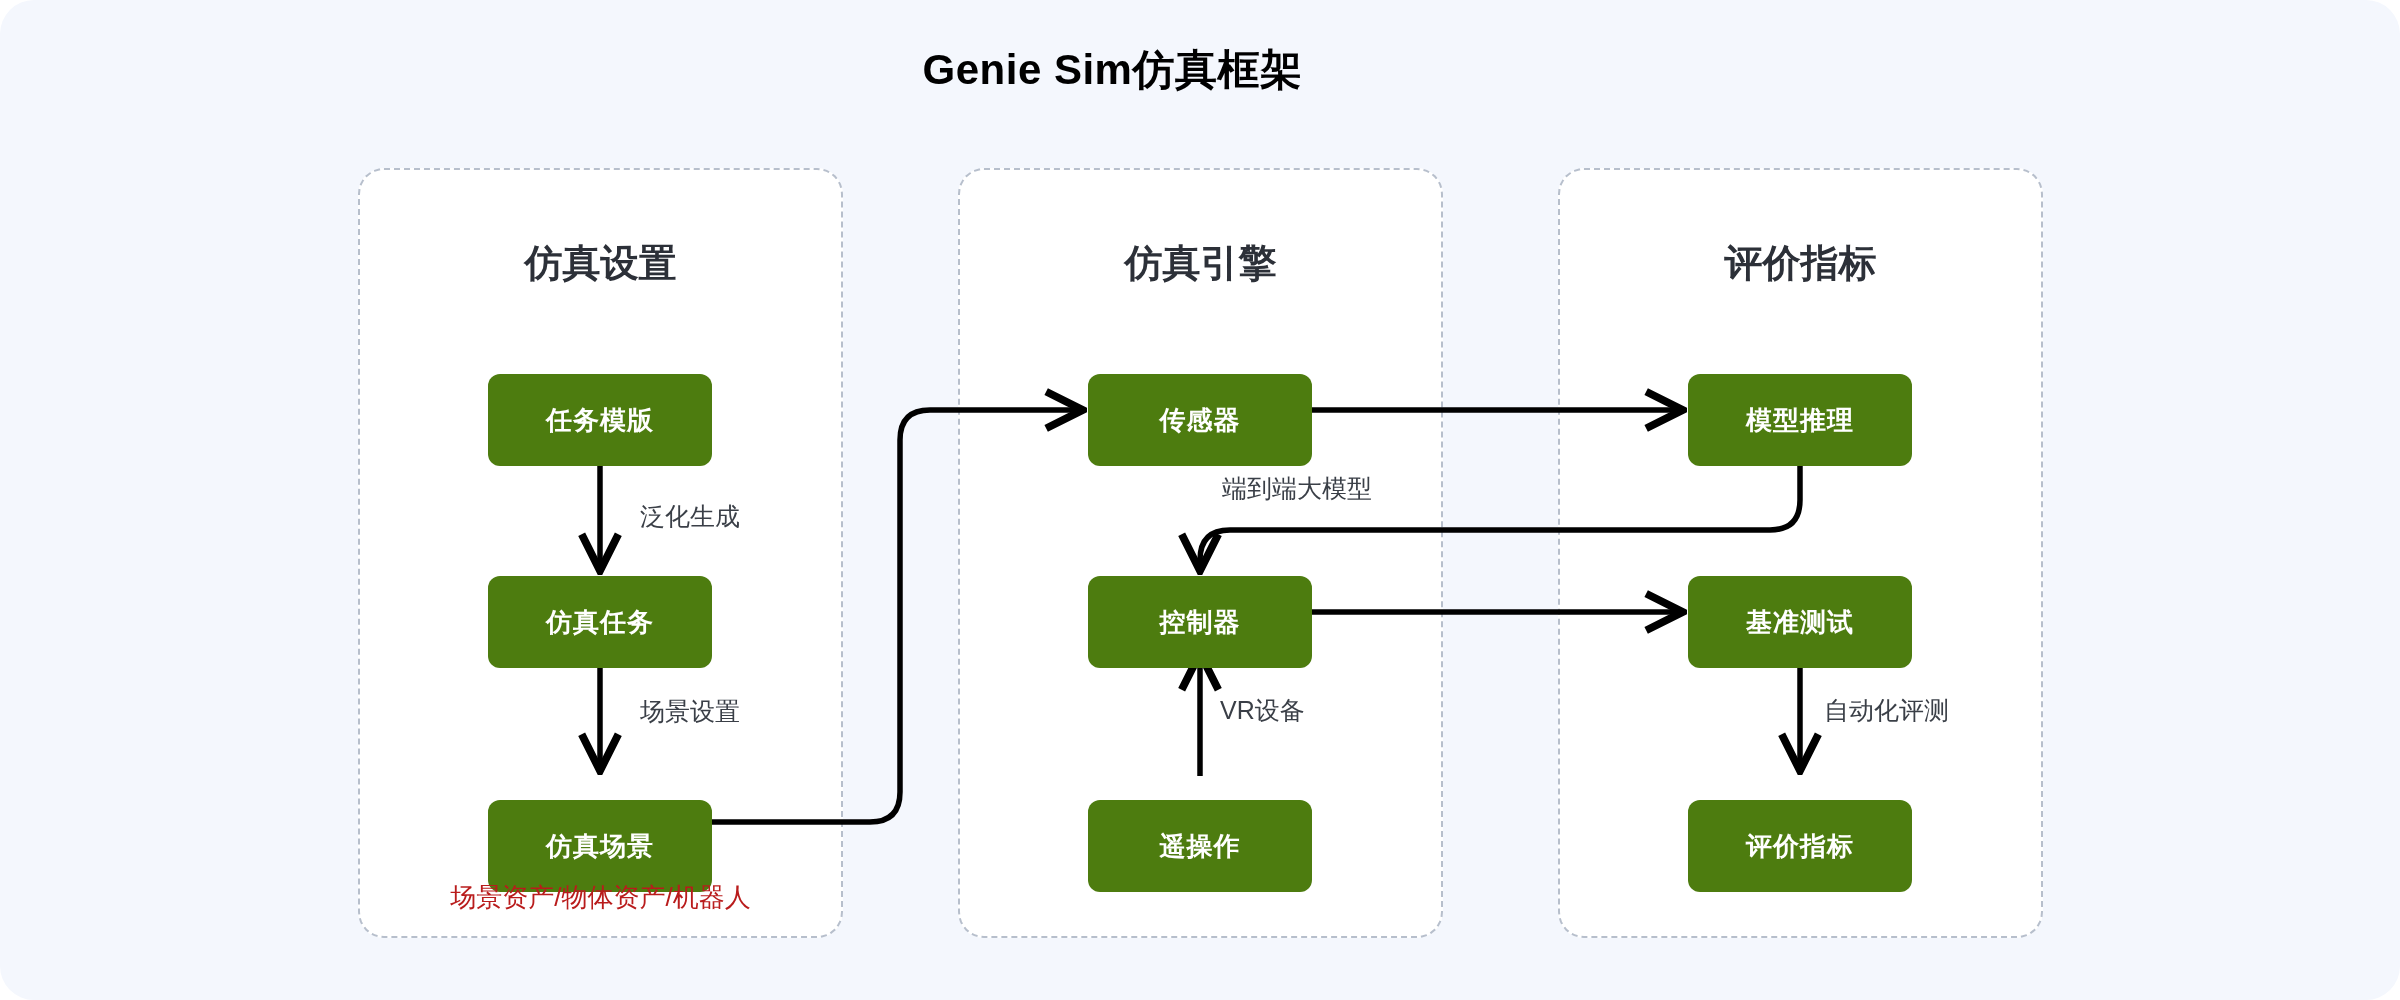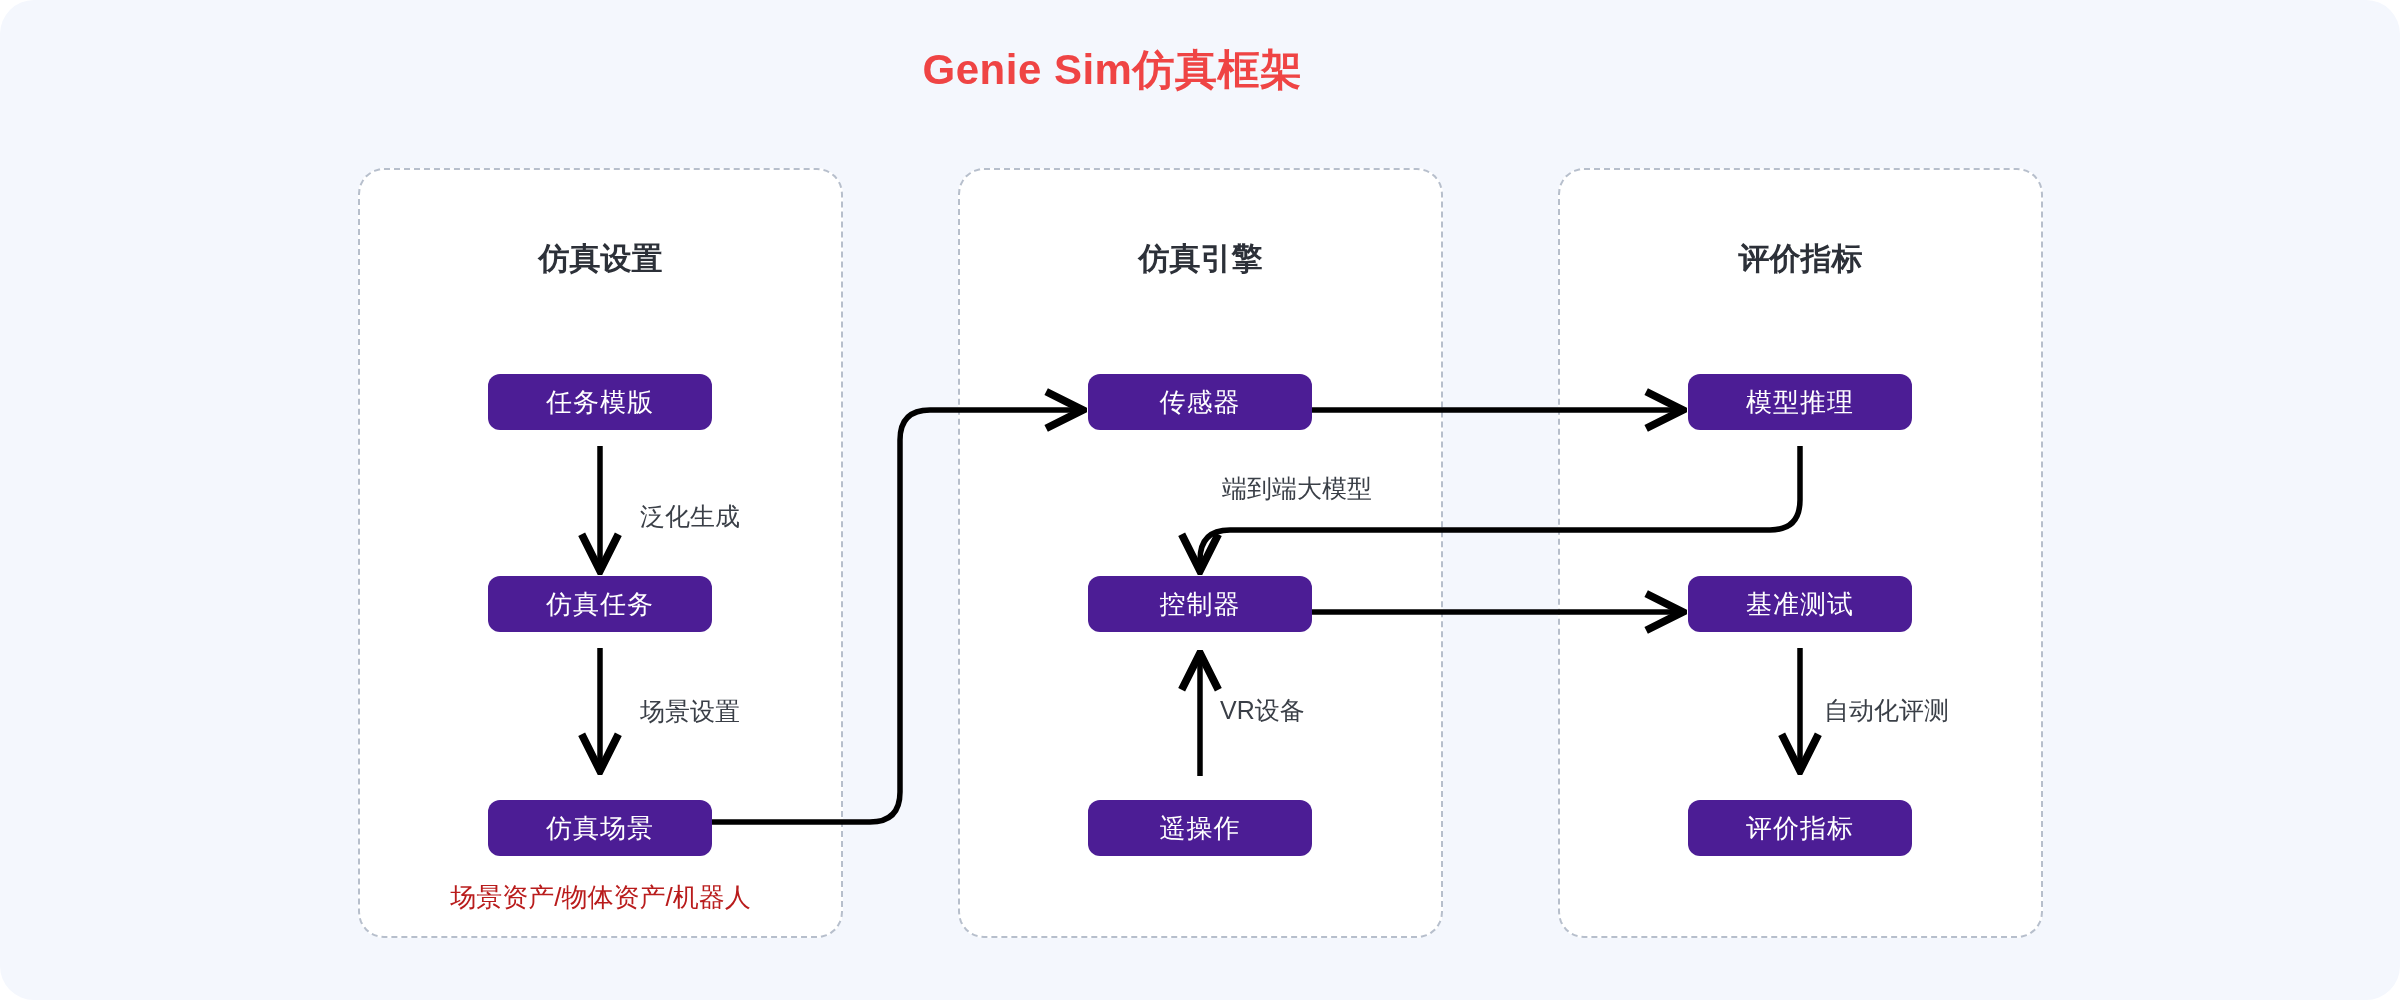--- a/index.html
+++ b/index.html
@@ -24,21 +24,21 @@
   }
 
   #title {
     position: absolute;
     left: 0;
     top: 42px;
     width: 2225px;
     text-align: center;
     font-size: 42px;
     font-weight: 700;
-    color: #ef4444;
+    color: #000000;
     letter-spacing: 0.5px;
   }
 
   .panel {
     position: absolute;
     top: 168px;
     height: 770px;
     background: #ffffff;
     border: 2px dashed #b7bfcc;
     border-radius: 26px;
@@ -46,37 +46,37 @@
   }
   .panel.p1 { left: 358px;  width: 485px; }
   .panel.p2 { left: 958px;  width: 485px; }
   .panel.p3 { left: 1558px; width: 485px; }
 
   .panel-title {
     position: absolute;
     top: 238px;
     width: 485px;
     text-align: center;
-    font-size: 31px;
+    font-size: 38px;
     font-weight: 700;
     color: #2c3038;
   }
   .panel-title.t1 { left: 358px; }
   .panel-title.t2 { left: 958px; }
   .panel-title.t3 { left: 1558px; }
 
   .node {
     position: absolute;
     width: 224px;
-    height: 56px;
-    background: #4c1d95;
+    height: 92px;
+    background: #4d7c0f;
     border-radius: 12px;
     color: #ffffff;
     font-size: 26px;
-    font-weight: 400;
+    font-weight: 700;
     display: flex;
     align-items: center;
     justify-content: center;
     letter-spacing: 1px;
     box-sizing: border-box;
   }
 
   
   .n-r1 { top: 374px; }
   .n-r2 { top: 576px; }

